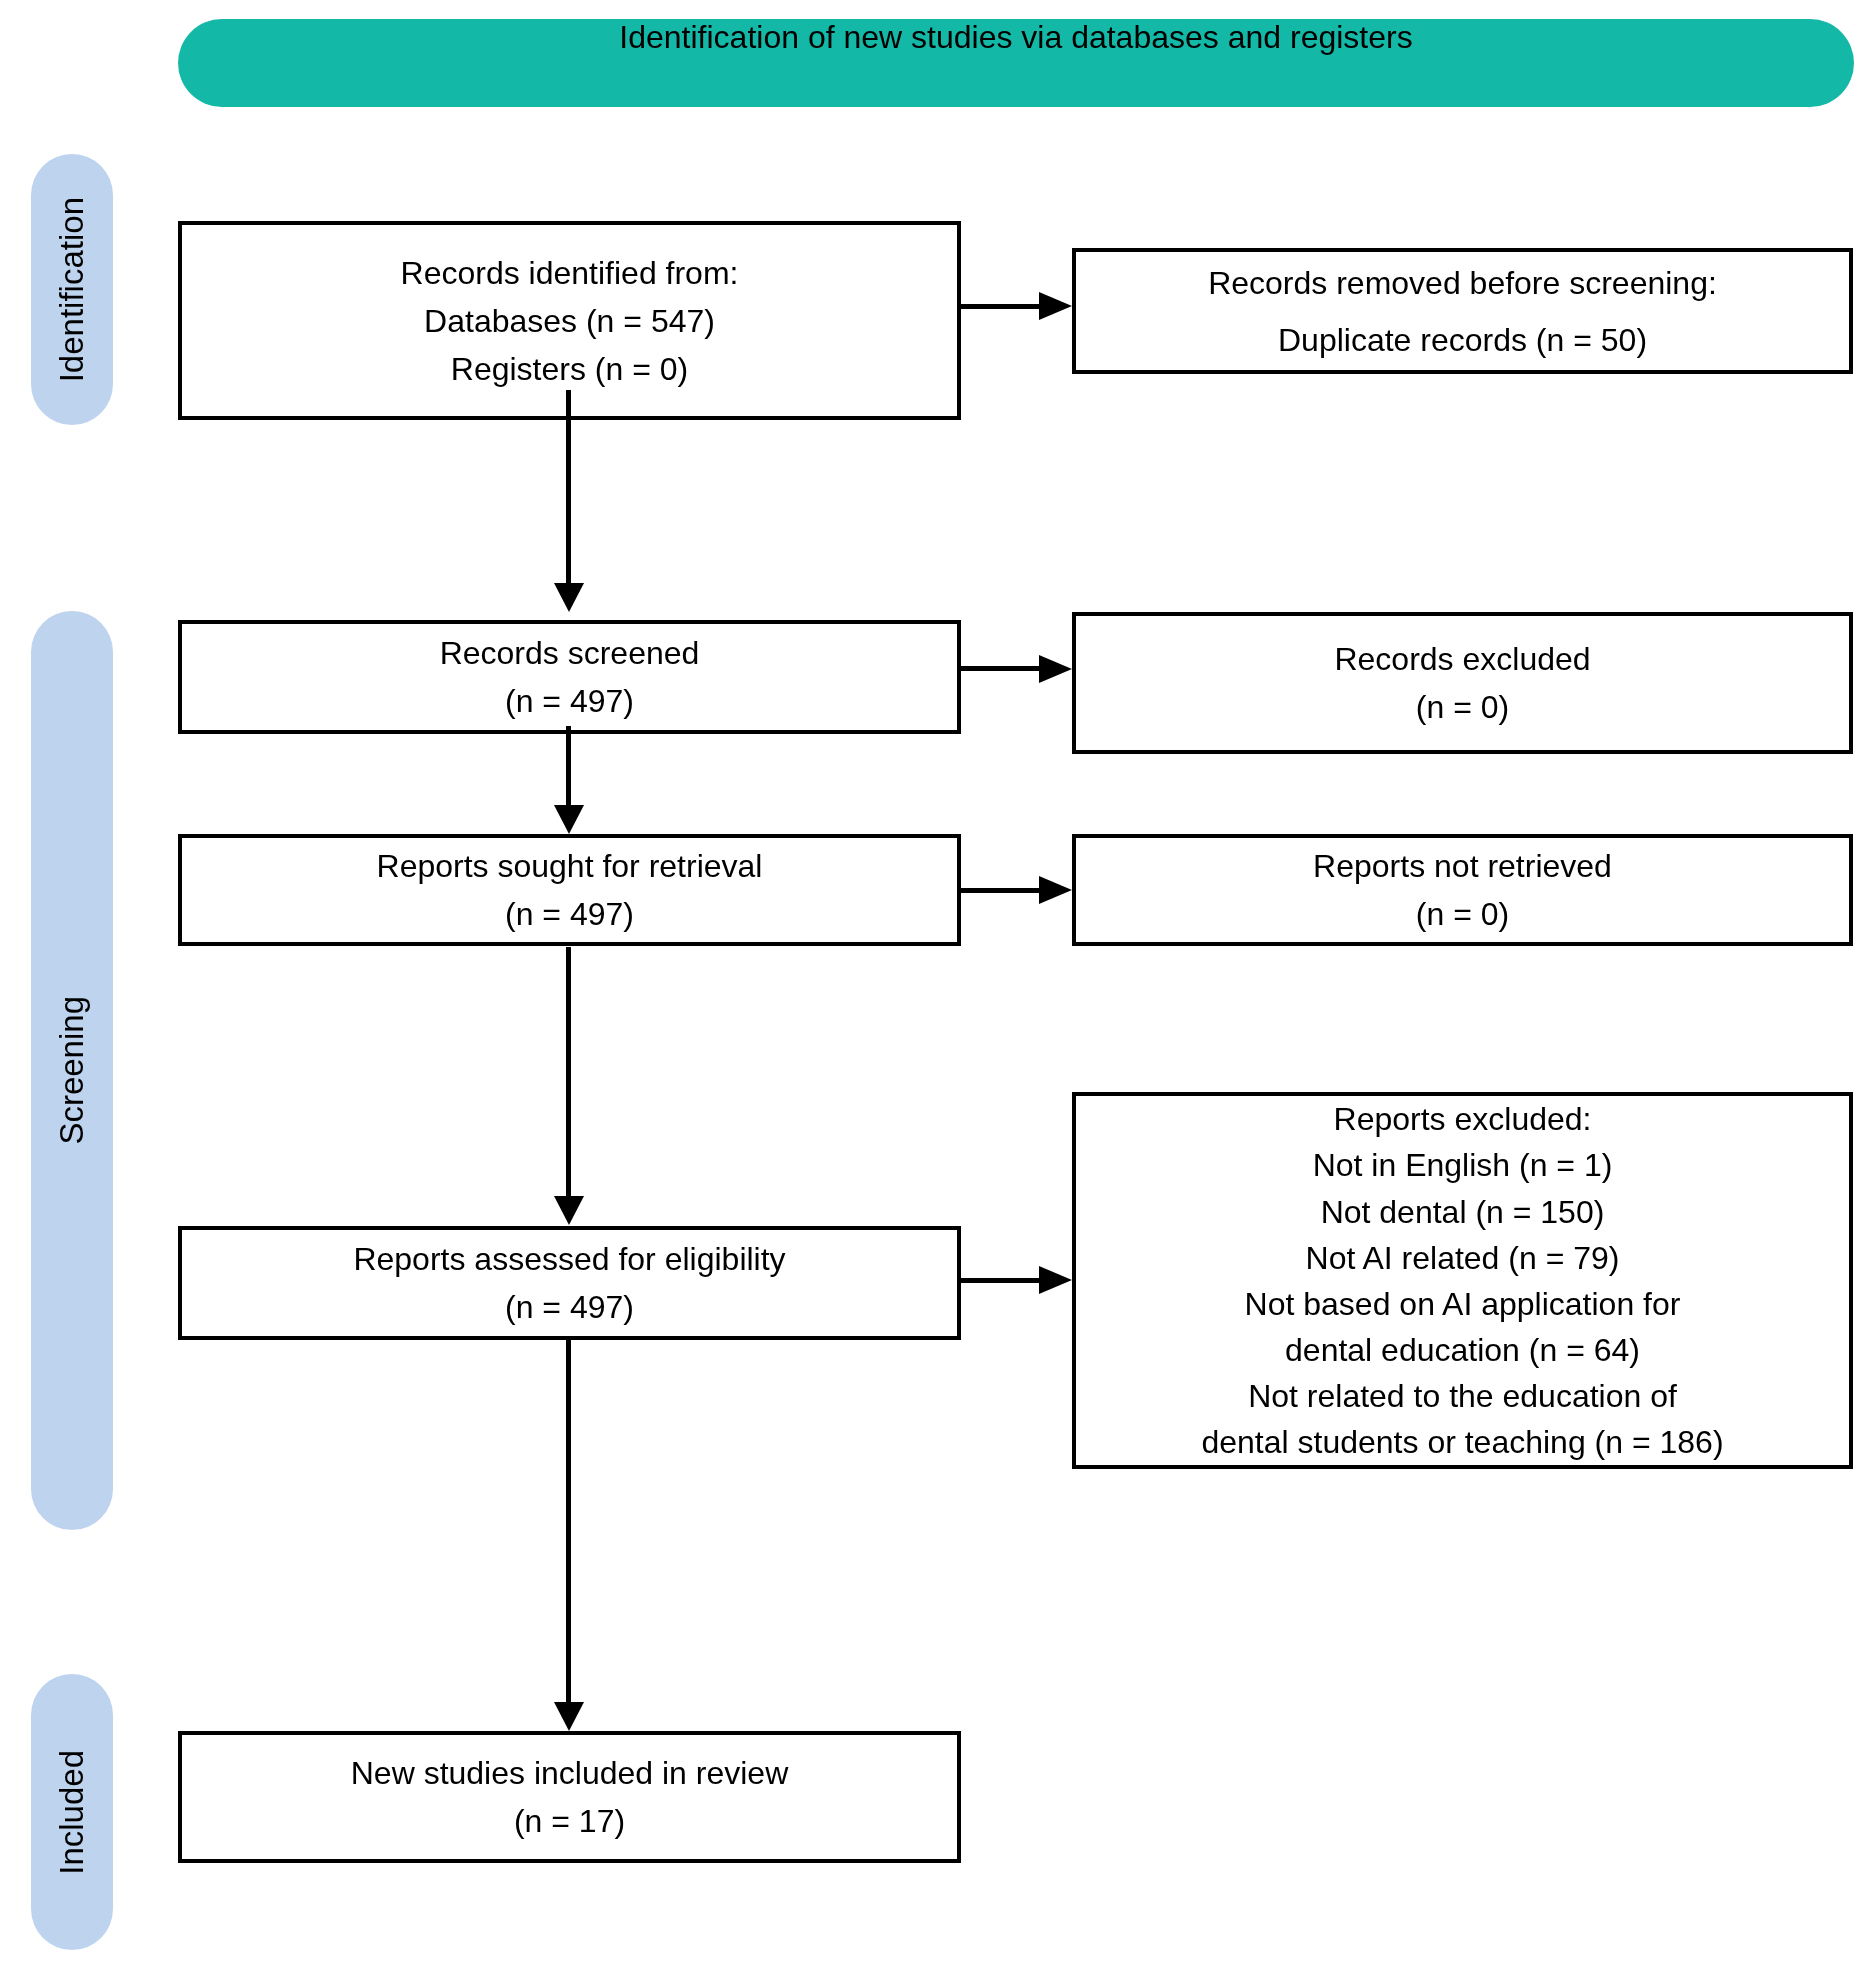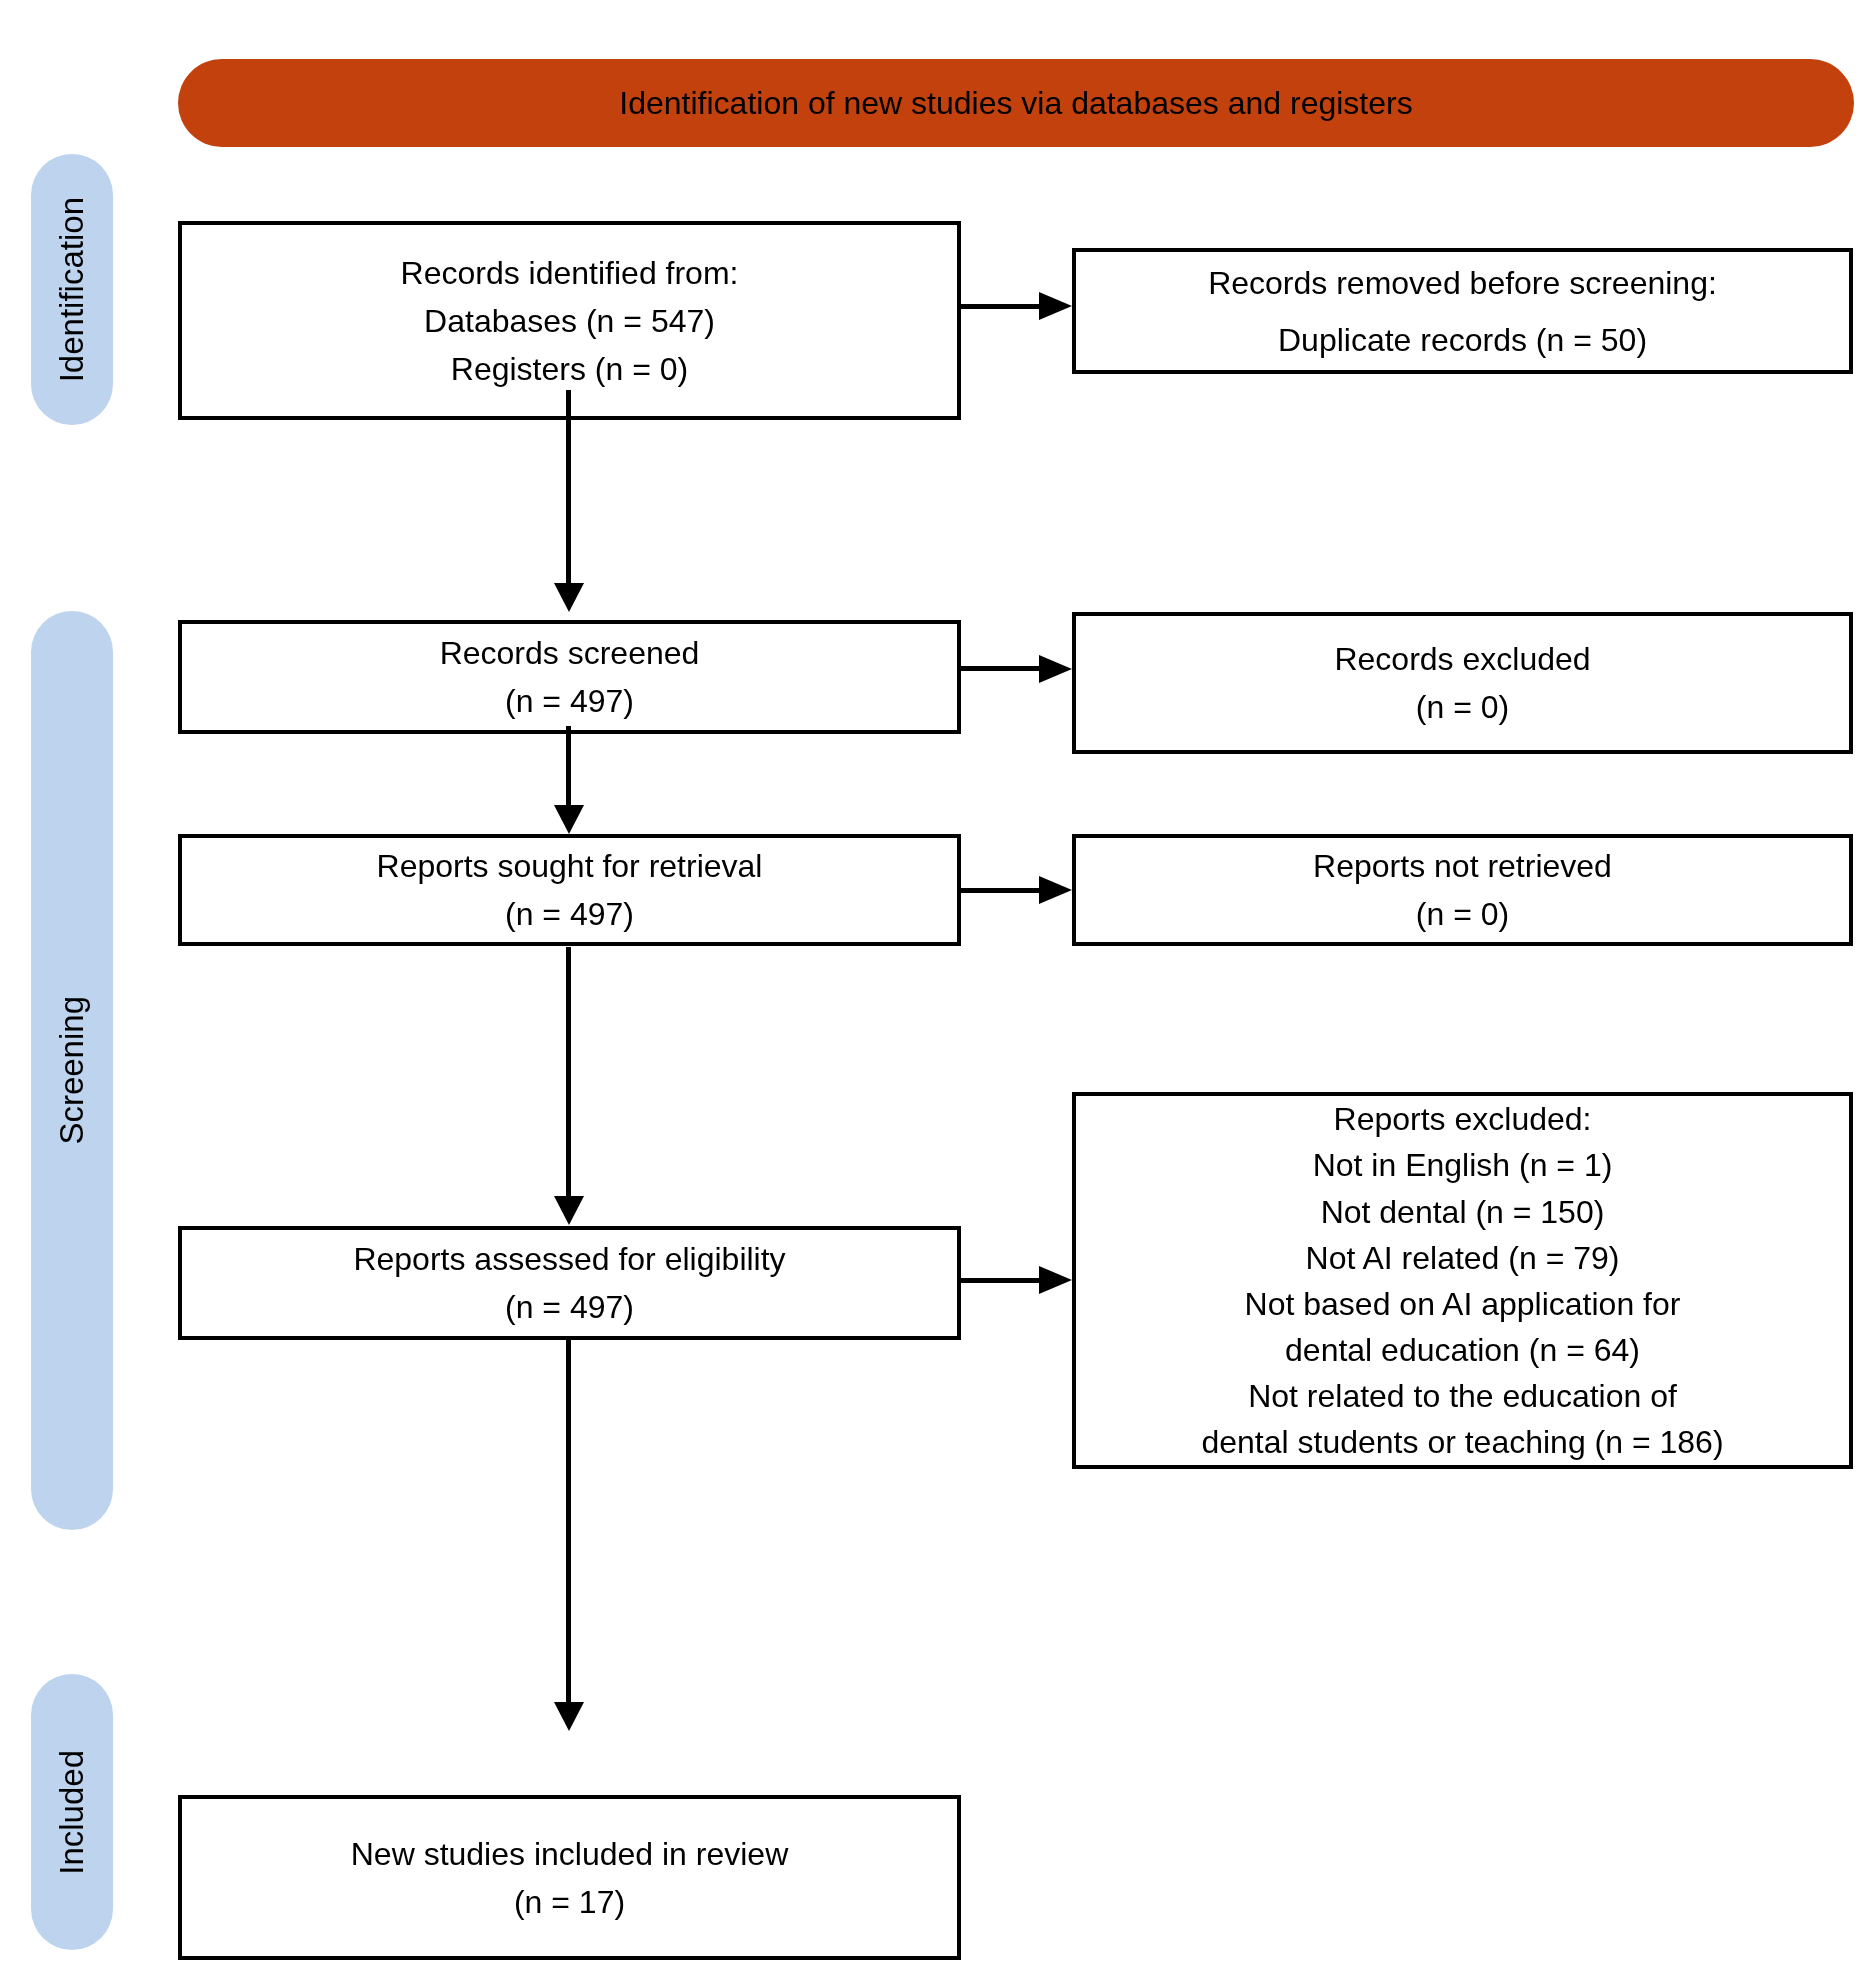--- a/index.html
+++ b/index.html
@@ -9,25 +9,24 @@
     height: 1975px;
     background: #ffffff;
     font-family: "Liberation Sans", sans-serif;
     color: #000000;
   }
   
   .banner {
     position: absolute;
     left: 178px; top: 19.4px;
     width: 1676px; height: 88px;
-    background: #c2410c;
+    background: #14b8a6;
     border-radius: 44px;
-    display: flex; align-items: center; justify-content: center;
+    display: flex; align-items: flex-start; justify-content: center;
     font-size: 32px;
-    margin-top: 40px;
   }
   
   .pill {
     position: absolute;
     left: 31px; width: 82px;
     background: #BDD3EE;
     border-radius: 41px;
     display: flex; align-items: center; justify-content: center;
   }
   .pill .vtext {
@@ -50,21 +49,21 @@
     text-align: center;
     font-size: 32px;
   }
   .box .line { line-height: 1.5; }
   .box-main { left: 178px; width: 783px; }
   .box-side { left: 1072px; width: 781px; }
   #box-records-identified   { top: 221px;  height: 199px; }
   #box-records-screened     { top: 612px;  height: 114px; margin-top: 8px; }
   #box-reports-sought       { top: 834px; height: 112px; }
   #box-reports-assessed     { top: 1226px; height: 114px; }
-  #box-studies-included     { top: 1795px; height: 165px; }
+  #box-studies-included     { top: 1731px; height: 132px; }
   #box-records-removed      { top: 248px;  height: 126px; gap: 9px; }
   #box-records-excluded     { top: 612px;  height: 142px; }
   #box-reports-not-retrieved{ top: 834px; height: 112px; }
   #box-reports-excluded     { top: 1092px; height: 377px; justify-content: flex-end; }
   #box-reports-excluded .line { line-height: 1.44; }
   
   .vline {
     position: absolute;
     left: 566px; width: 4.9px;
     background: #000000;

